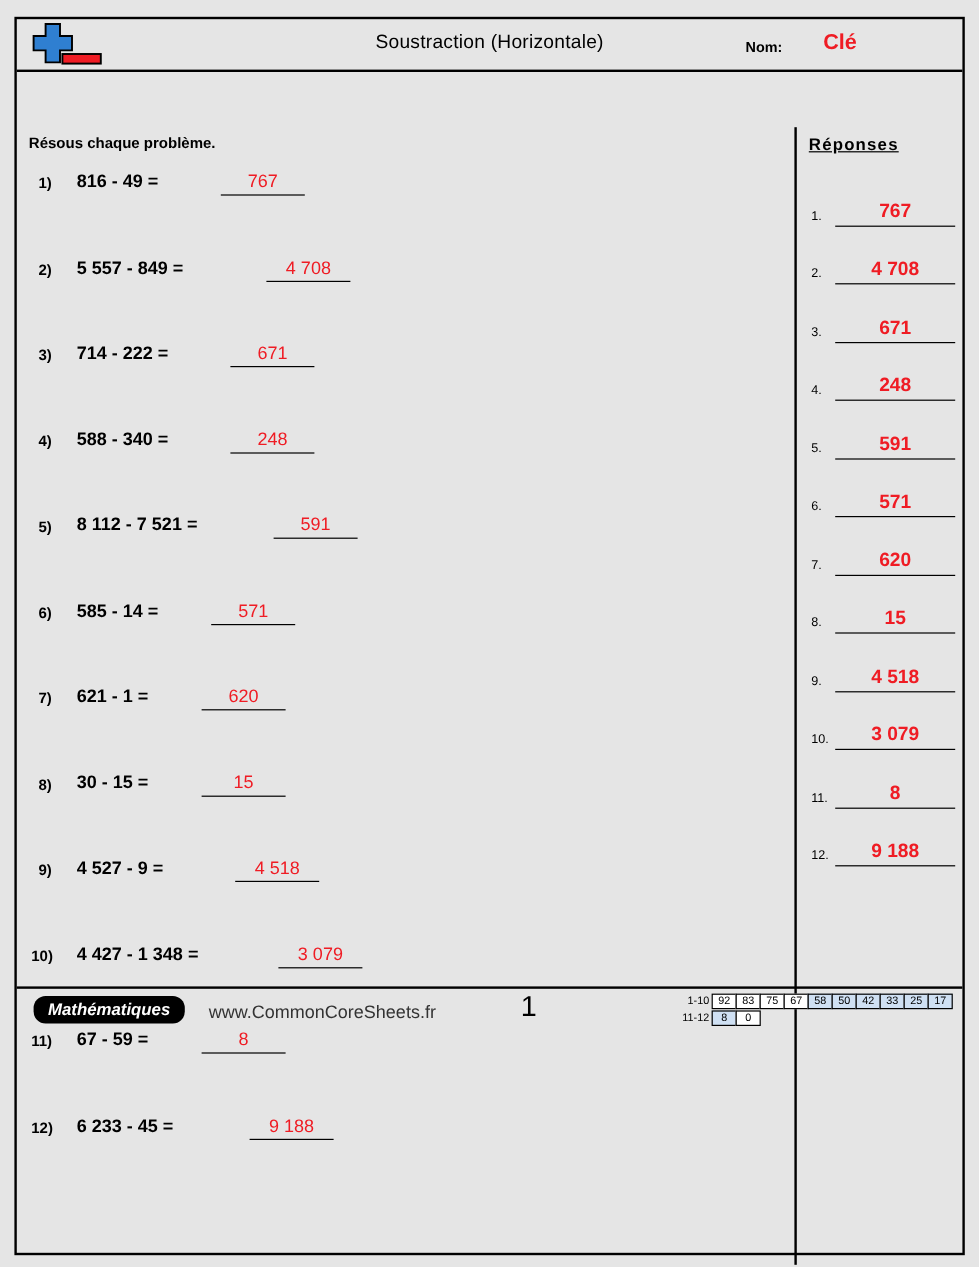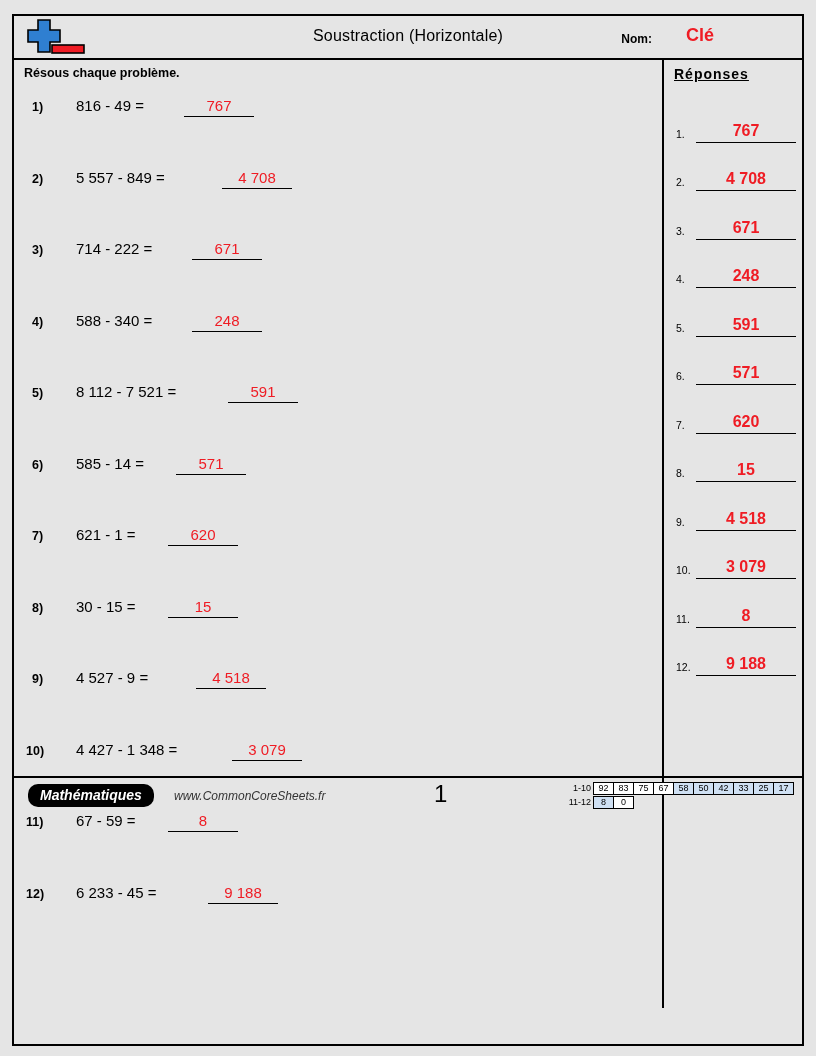--- a/index.html
+++ b/index.html
@@ -62,20 +62,21 @@
     right: 88px;
     top: 9px;
     font-size: 18px;
     font-weight: bold;
     color: #ef1c24;
   }
   
   .body {
     position: relative;
     height: 716px;
+    margin-top: 46px;
   }
   .instruction {
     position: absolute;
     left: 10px;
     top: 6px;
     font-size: 12.5px;
     font-weight: bold;
   }
   .divider {
     position: absolute;
@@ -101,24 +102,25 @@
     left: 0;
     top: 6px;
     font-size: 12.5px;
     font-weight: bold;
   }
   .p-num.wide {
     left: -6px;
   }
   .p-expr {
     position: absolute;
-    left: 44px;
+    left: 32px;
     top: 3px;
     font-size: 15px;
     white-space: nowrap;
+    font-weight: bold;
   }
   .p-ans {
     position: absolute;
     top: 3px;
     font-size: 15px;
     color: #ef1c24;
     border-bottom: 1.5px solid #000000;
     min-width: 58px;
     text-align: center;
     padding: 0 6px 2px 6px;
@@ -176,23 +178,22 @@
     font-weight: bold;
     font-style: italic;
     font-size: 14px;
     padding: 3px 12px 4px 12px;
     border-radius: 10px;
   }
   .site {
     position: absolute;
     left: 160px;
     top: 11px;
-    font-size: 12px;
+    font-size: 15px;
     color: #333333;
-    font-style: italic;
   }
   .page-num {
     position: absolute;
     left: 420px;
     top: 2px;
     font-size: 24px;
   }
   .scale {
     position: absolute;
     right: 8px;

